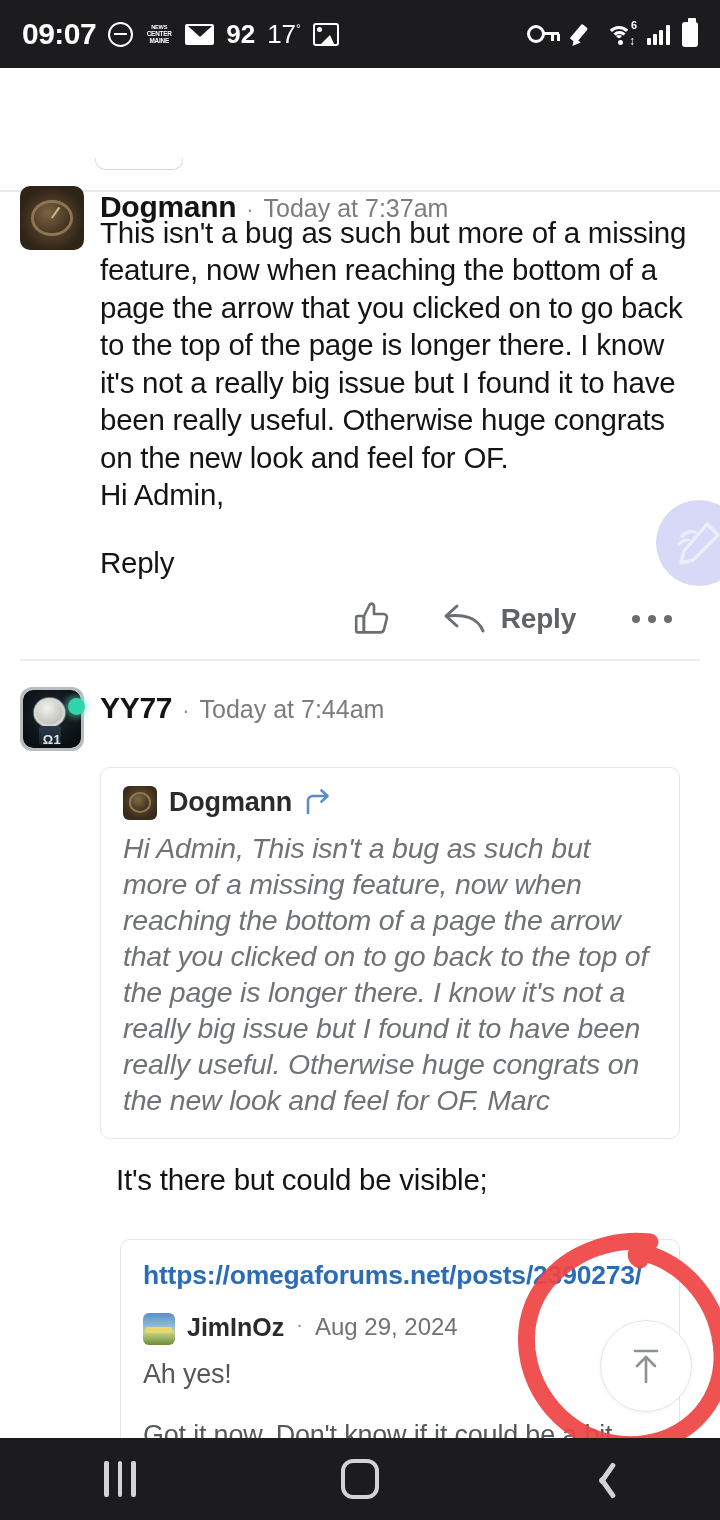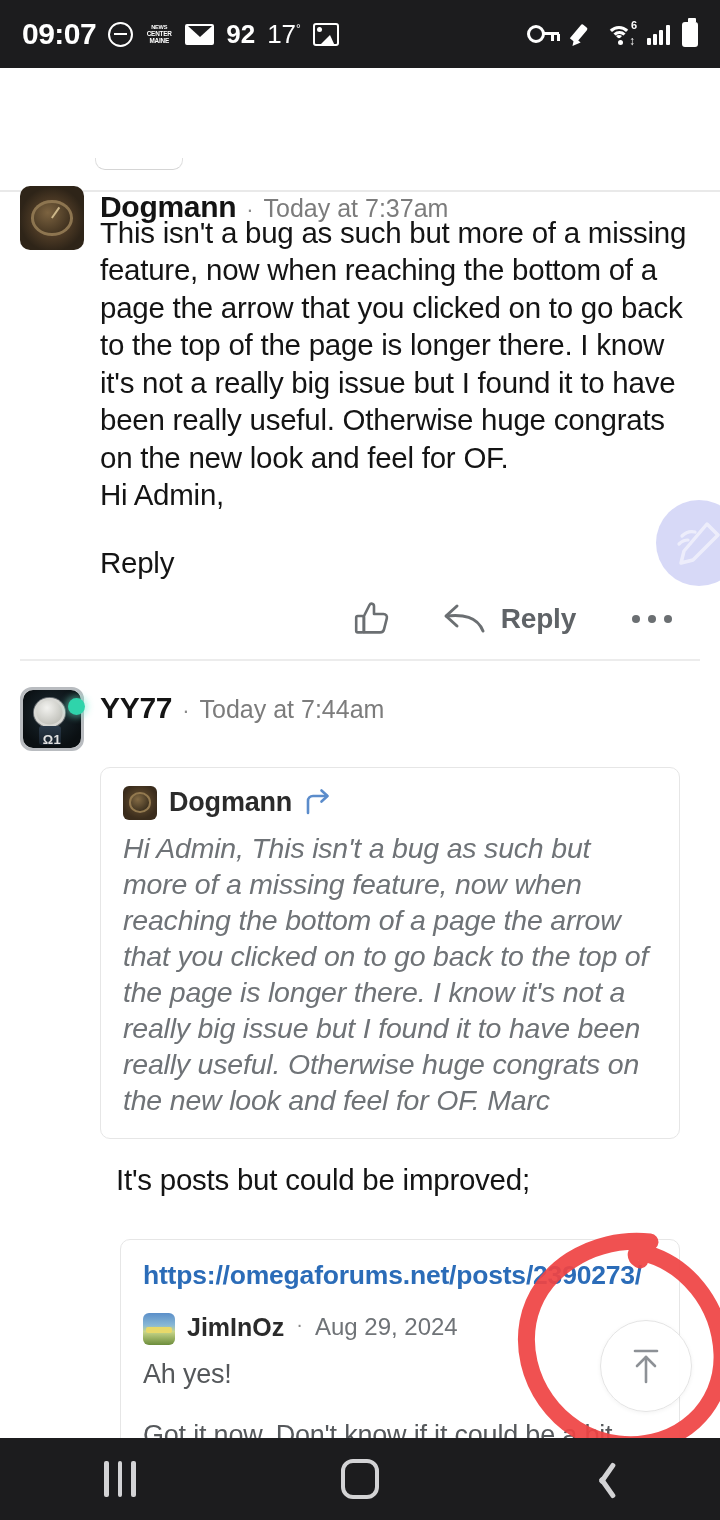--- a/index.html
+++ b/index.html
@@ -404,21 +404,21 @@
           <span class="ico-jump">
             <svg viewBox="0 0 30 30" aria-hidden="true">
               <path d="M4 25 L4 13 C4 10 6 8 9 8 L23 8" fill="none" stroke="#5b8ccb" stroke-width="2.6" stroke-linecap="round" stroke-linejoin="round"></path>
               <path d="M17.5 2.5 L23.5 8 L17.5 13.5" fill="none" stroke="#5b8ccb" stroke-width="2.6" stroke-linecap="round" stroke-linejoin="round"></path>
             </svg>
           </span>
         </div>
         <div class="quote-text">Hi Admin, This isn't a bug as such but more of a missing feature, now when reaching the bottom of a page the arrow that you clicked on to go back to the top of the page is longer there. I know it's not a really big issue but I found it to have been really useful. Otherwise huge congrats on the new look and feel for OF. Marc</div>
       </div>
 
-      <div class="post-text-2">It's posts but could be improved;</div>
+      <div class="post-text-2">It's there but could be visible;</div>
 
       <div class="linkcard">
         <div class="linkcard-url">https://omegaforums.net/posts/2390273/</div>
         <div class="lc-head">
           <span class="lc-av"></span>
           <span class="lc-author">JimInOz</span>
           <span class="lc-dot">·</span>
           <span class="lc-date">Aug 29, 2024</span>
         </div>
         <div class="lc-body">

